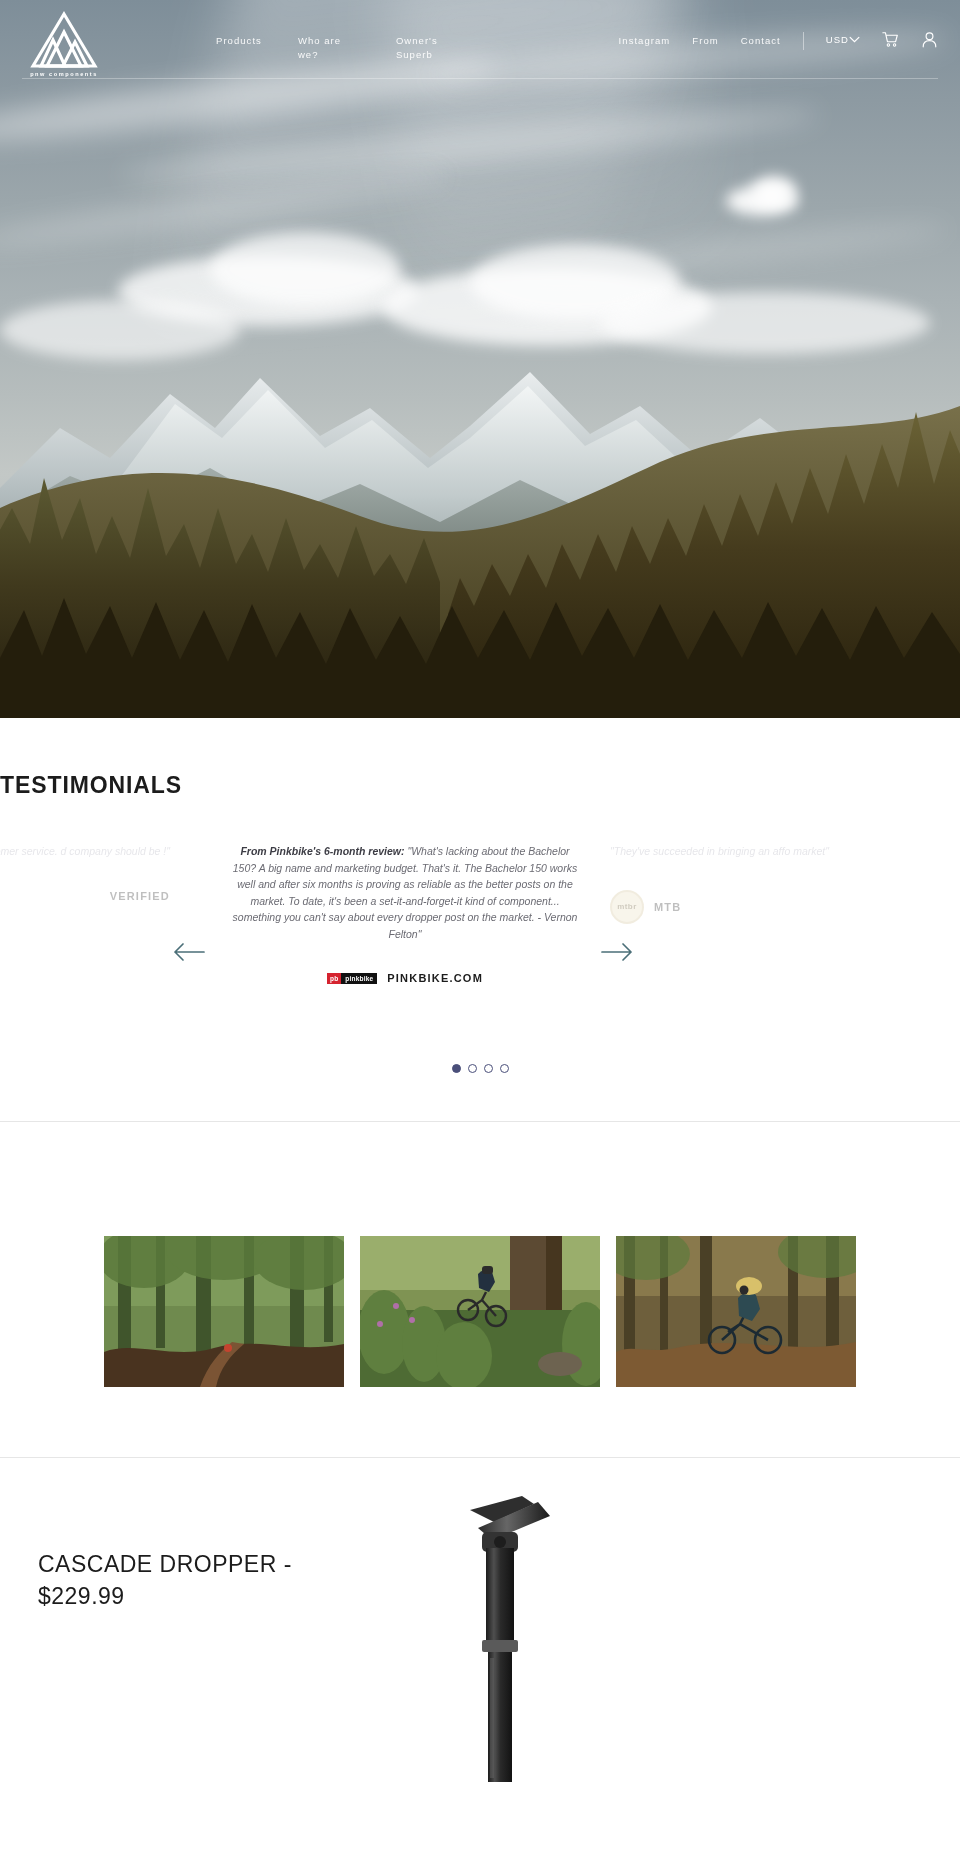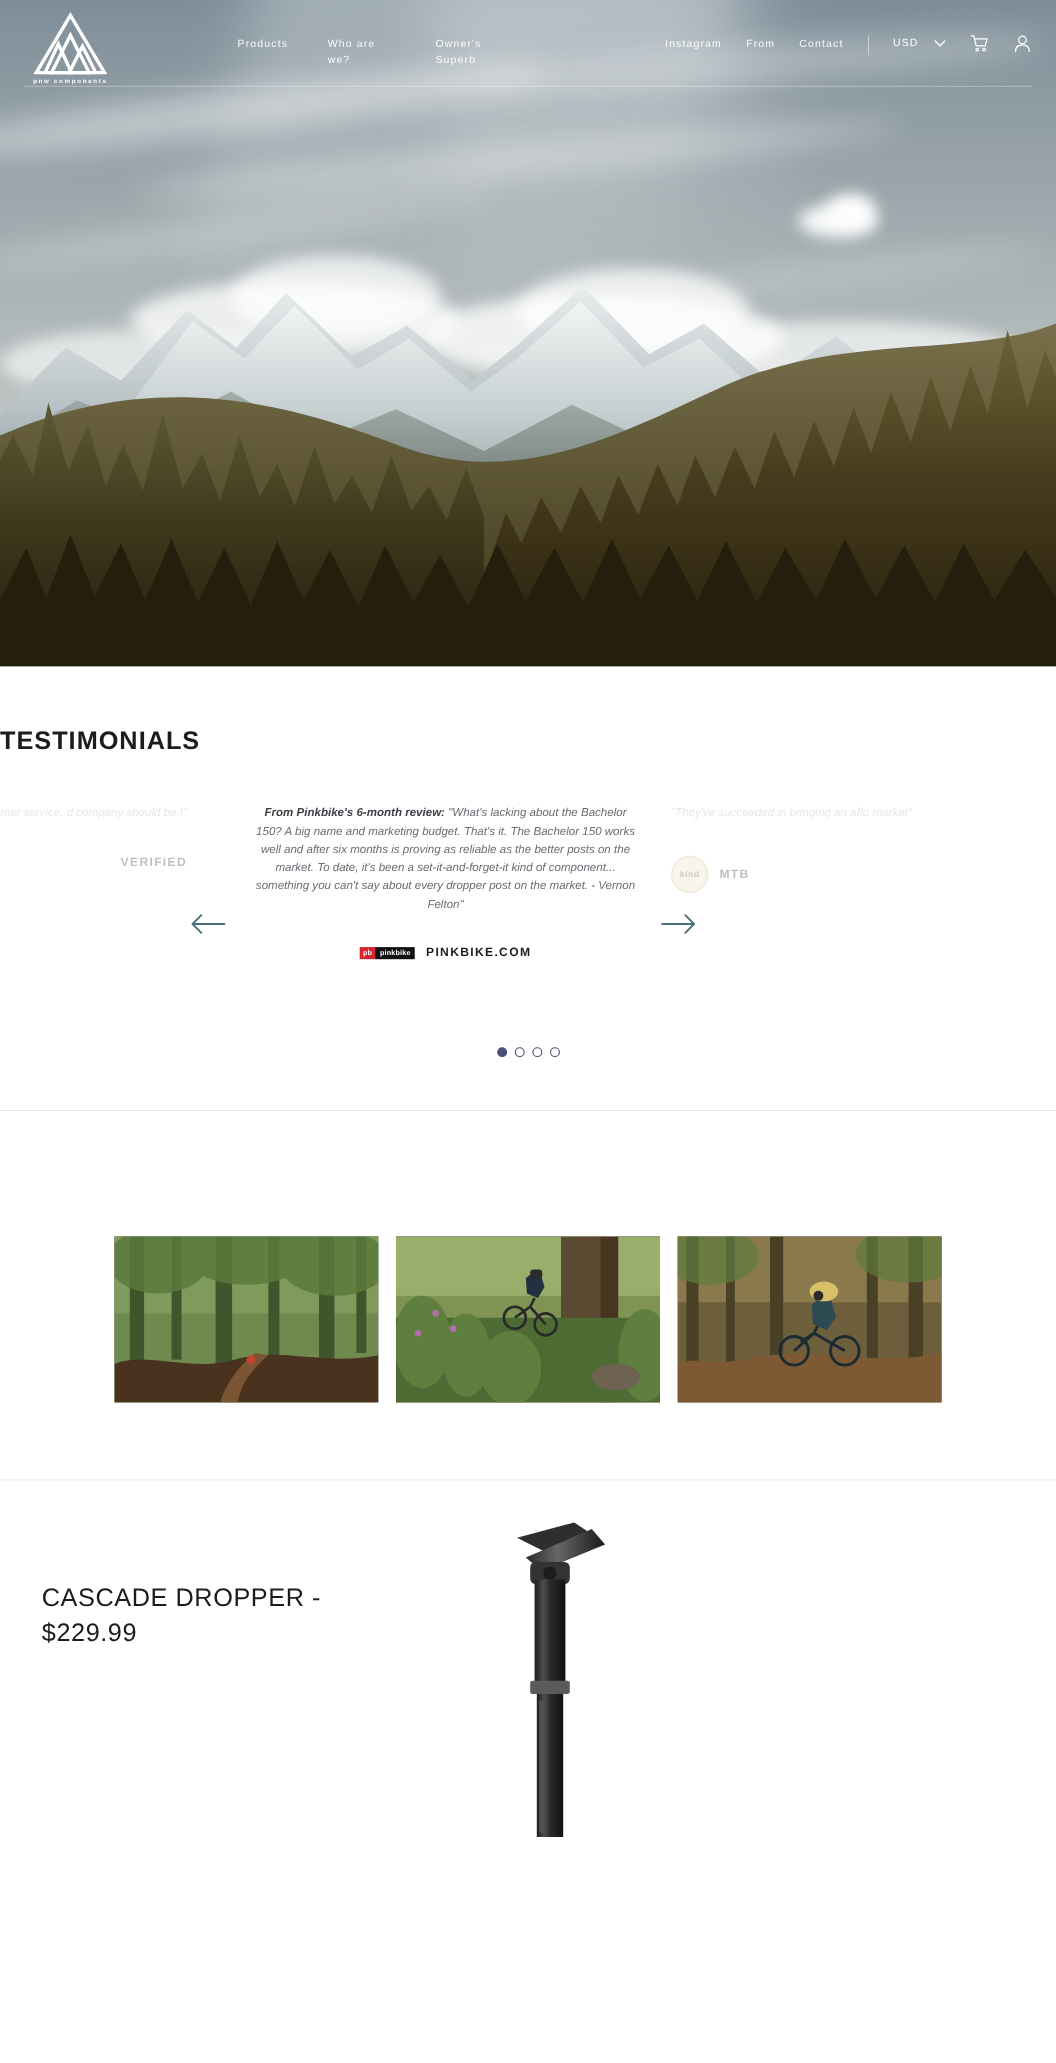--- a/index.html
+++ b/index.html
@@ -8,23 +8,23 @@
     font-family:"Liberation Sans", sans-serif;
     background:#ffffff;
     color:#3a3a3a;
     -webkit-font-smoothing:antialiased;
   }
 
   
   .hero {
     position:relative;
     width:960px;
-    height:606px;
+    height:718px;
     overflow:hidden;
-    background:#0c4a6e;
+    background:#000000;
   }
   
   .sky {
     position:absolute; inset:0;
     background:
       linear-gradient(180deg,#7e8e99 0%,#8d9aa2 14%,#9ba6ab 28%,#a9b2b5 42%,#b6bdbd 55%,#c3c8c6 66%,#b9c0c1 76%,#a8b2b2 86%,#95a19f 100%);
   }
   .sunbeam {
     position:absolute; top:-80px; left:180px;
     width:420px; height:620px;
@@ -112,21 +112,21 @@
     max-width:62px;
     cursor:pointer;
     text-decoration:none;
   }
   .nav-sep {
     width:1px; height:18px;
     background:rgba(255,255,255,.45);
     margin-top:-2px;
   }
   .currency {
-    display:flex; align-items:center; gap:14px;
+    display:flex; align-items:center; gap:0;
     font-size:9.5px; letter-spacing:1.05px; color:#fff;
     cursor:pointer;
   }
   .chev { width:11px; height:7px; }
   .icon-btn { cursor:pointer; display:block; margin-top:-3px; }
 
   
   .hero-copy {
     position:absolute; left:0; right:0; top:283px;
     z-index:30; text-align:center;
@@ -420,21 +420,21 @@
           <span class="pb-red">pb</span>
           <span class="pb-black">pinkbike</span>
         </span>
         <span class="attrib-name">PINKBIKE.COM</span>
       </div>
     </div>
 
     <div class="slide next">
       <div class="quote">"They've succeeded in bringing an affo market"</div>
       <div class="attrib-side">
-        <span class="badge-circle">kind</span>
+        <span class="badge-circle">mtbr</span>
         <span class="badge-label">MTB</span>
       </div>
     </div>
 
     <svg class="arrow left" viewBox="0 0 34 22">
       <path d="M32 11 H3 M11 3 L3 11 L11 19" fill="none" stroke="#4b6f78" stroke-width="1.7" stroke-linecap="round" stroke-linejoin="round"></path>
     </svg>
     <svg class="arrow right" viewBox="0 0 34 22">
       <path d="M2 11 H31 M23 3 L31 11 L23 19" fill="none" stroke="#4b6f78" stroke-width="1.7" stroke-linecap="round" stroke-linejoin="round"></path>
     </svg>

